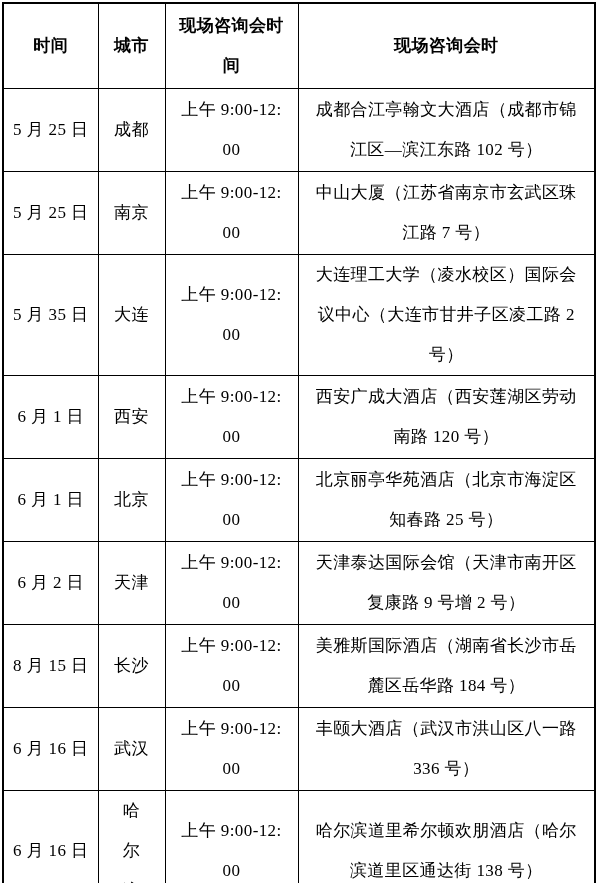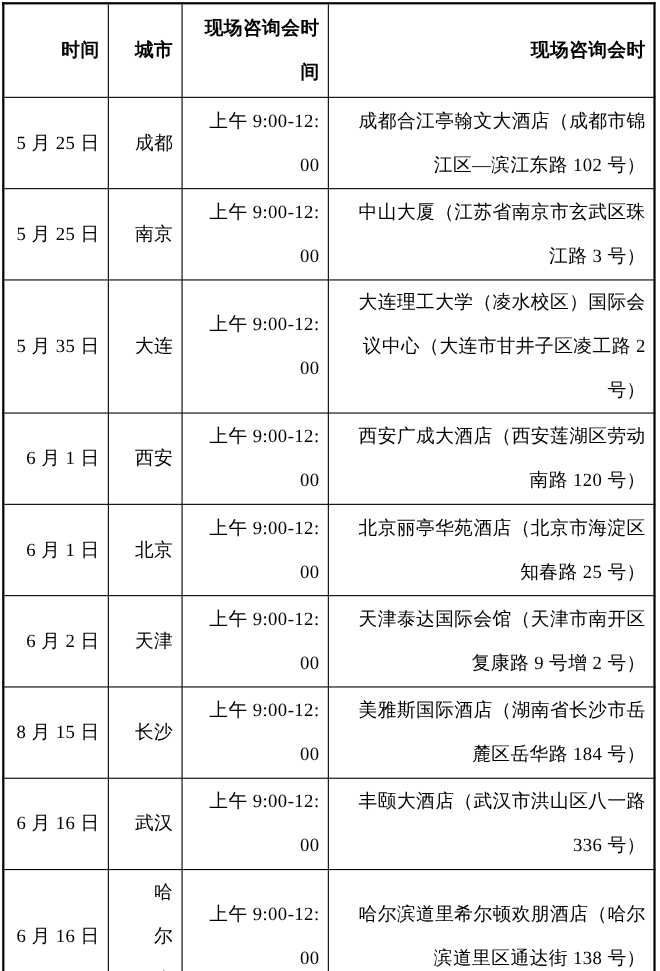--- a/index.html
+++ b/index.html
@@ -22,21 +22,21 @@
     width: 594px;
     border: 2px solid #000000;
   }
   col.c-date { width: 95px; }
   col.c-city { width: 67px; }
   col.c-time { width: 133px; }
   col.c-loc  { width: auto; }
   th, td {
     border: 1px solid #000000;
     vertical-align: middle;
-    text-align: right;
+    text-align: center;
     padding: 0 7px;
     font-size: 17px;
     line-height: 40px;
     letter-spacing: 0.4px;
     white-space: pre-wrap;
     word-break: break-all;
     overflow: hidden;
   }
   thead th {
     font-weight: bold;
@@ -73,21 +73,21 @@
 00</td>
         <td>成都合江亭翰文大酒店（成都市锦
 江区—滨江东路 102 号）</td>
       </tr>
       <tr>
         <td>5 月 25 日</td>
         <td>南京</td>
         <td>上午 9:00-12:
 00</td>
         <td>中山大厦（江苏省南京市玄武区珠
-江路 3 号）</td>
+江路 7 号）</td>
       </tr>
       <tr class="tall">
         <td>5 月 35 日</td>
         <td>大连</td>
         <td>上午 9:00-12:
 00</td>
         <td>大连理工大学（凌水校区）国际会
 议中心（大连市甘井子区凌工路 2
 号）</td>
       </tr>

